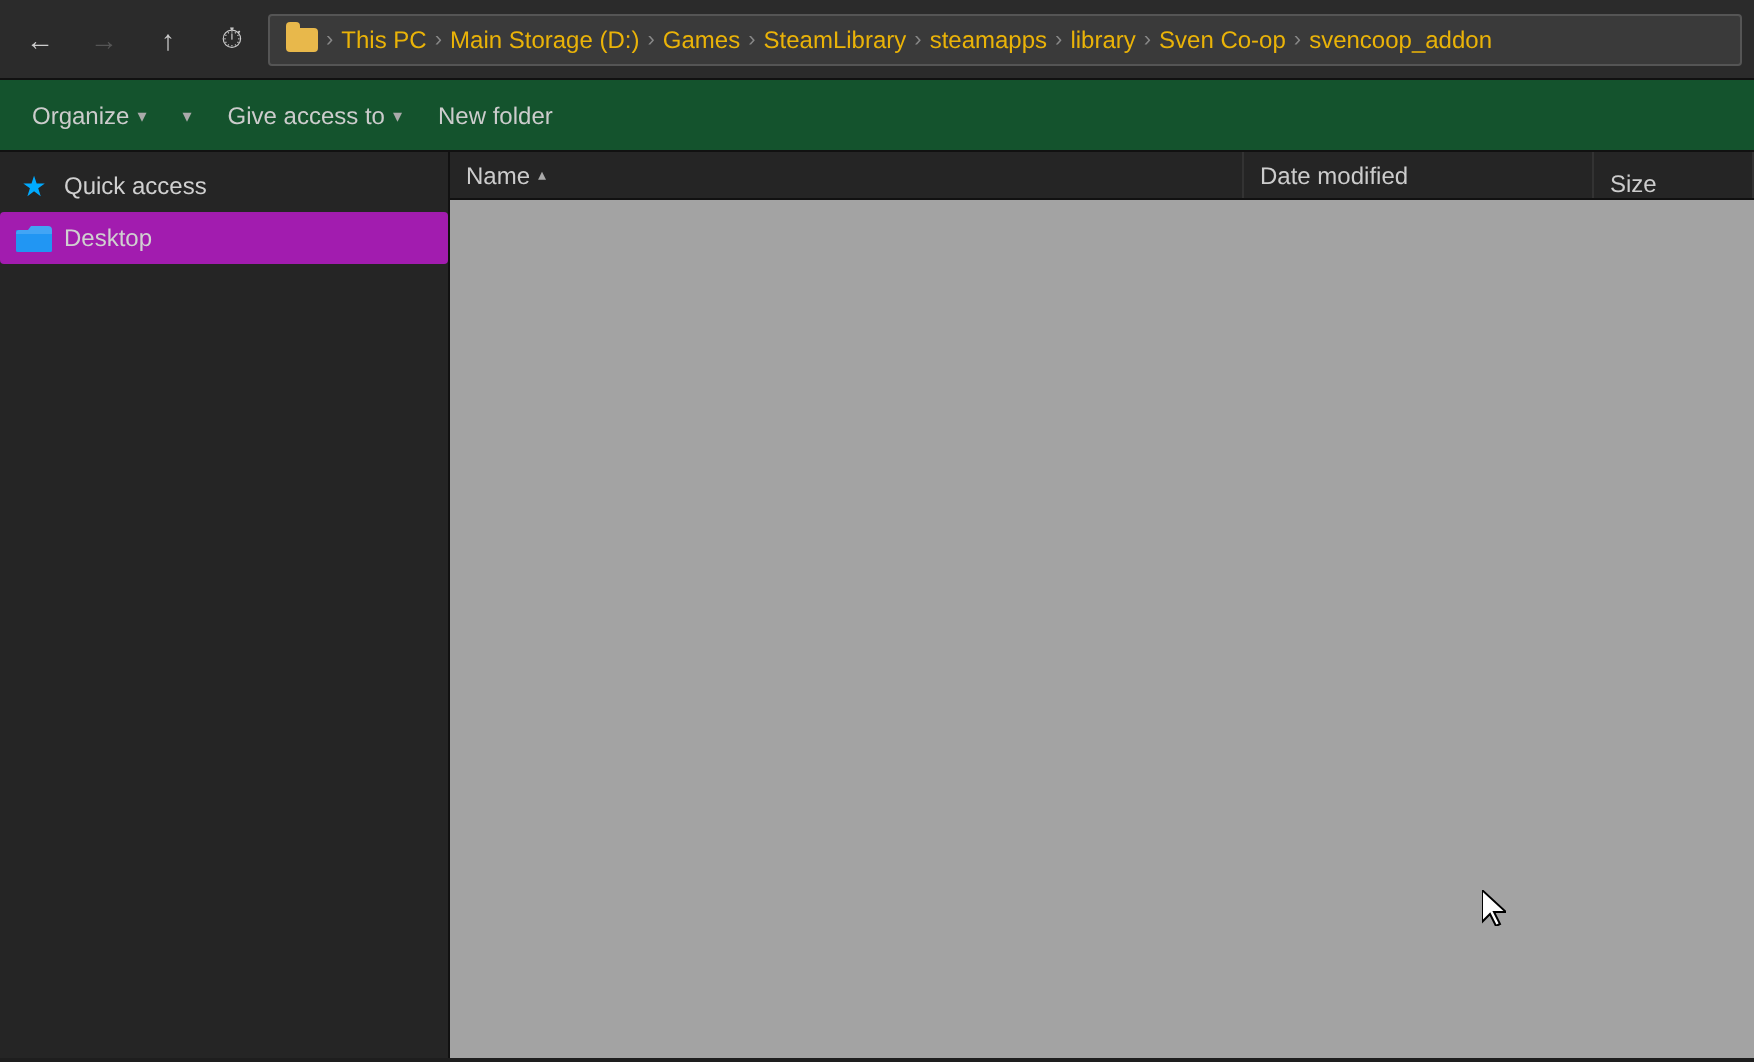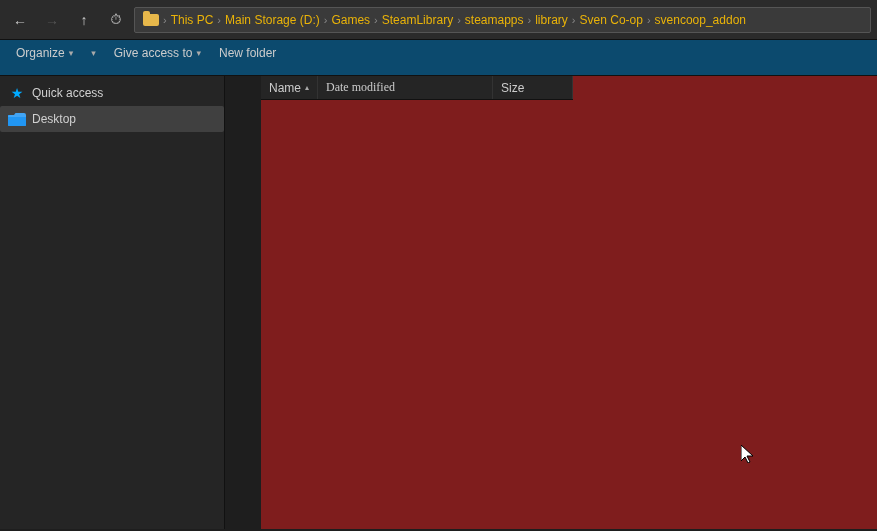--- a/index.html
+++ b/index.html
@@ -60,23 +60,23 @@
 
     .breadcrumb-sep {
       color: #888;
       font-size: 11px;
       margin: 0 2px;
     }
 
     
     .toolbar {
       height: 36px;
-      background: #0c4a6e;
-      display: flex;
-      align-items: flex-start;
+      background: #14532d;
+      display: flex;
+      align-items: center;
       padding: 0 8px;
       gap: 2px;
       border-bottom: 1px solid #111;
     }
 
     .toolbar-btn {
       height: 26px;
       background: transparent;
       border: none;
       color: #ccc;
@@ -113,39 +113,38 @@
 
     .sidebar-item {
       height: 26px;
       display: flex;
       align-items: center;
       padding: 0 8px;
       gap: 6px;
       cursor: pointer;
       border-radius: 2px;
     }
-    .sidebar-item.selected { background: #404040; }
+    .sidebar-item.selected { background: #a21caf; }
 
     .sidebar-icon {
       width: 18px;
       height: 18px;
       display: flex;
       align-items: center;
       justify-content: center;
       font-size: 14px;
       flex-shrink: 0;
     }
 
     
     .content-area {
       flex: 1;
-      background: #7f1d1d;
-      display: flex;
-      flex-direction: row;
-      margin-left: 36px;
+      background: #a3a3a3;
+      display: flex;
+      flex-direction: column;
     }
 
     
     .column-headers {
       height: 24px;
       background: #252525;
       border-bottom: 1px solid #111;
       display: flex;
       align-items: center;
     }
@@ -158,23 +157,23 @@
       padding: 0 8px;
       font-size: 12px;
       color: #ccc;
       border-right: 1px solid #333;
       cursor: pointer;
       user-select: none;
       white-space: nowrap;
     }
 
     .col-name { flex: 1; }
-    .col-date { width: 175px; font-family: Liberation Serif, serif; }
+    .col-date { width: 175px; }
     .col-type { width: 120px; }
-    .col-size { width: 80px; }
+    .col-size { width: 80px; align-items: flex-end; }
 
     .file-list {
       flex: 1;
       overflow-y: auto;
     }
 
     
     .cursor {
       position: fixed;
       width: 12px;

